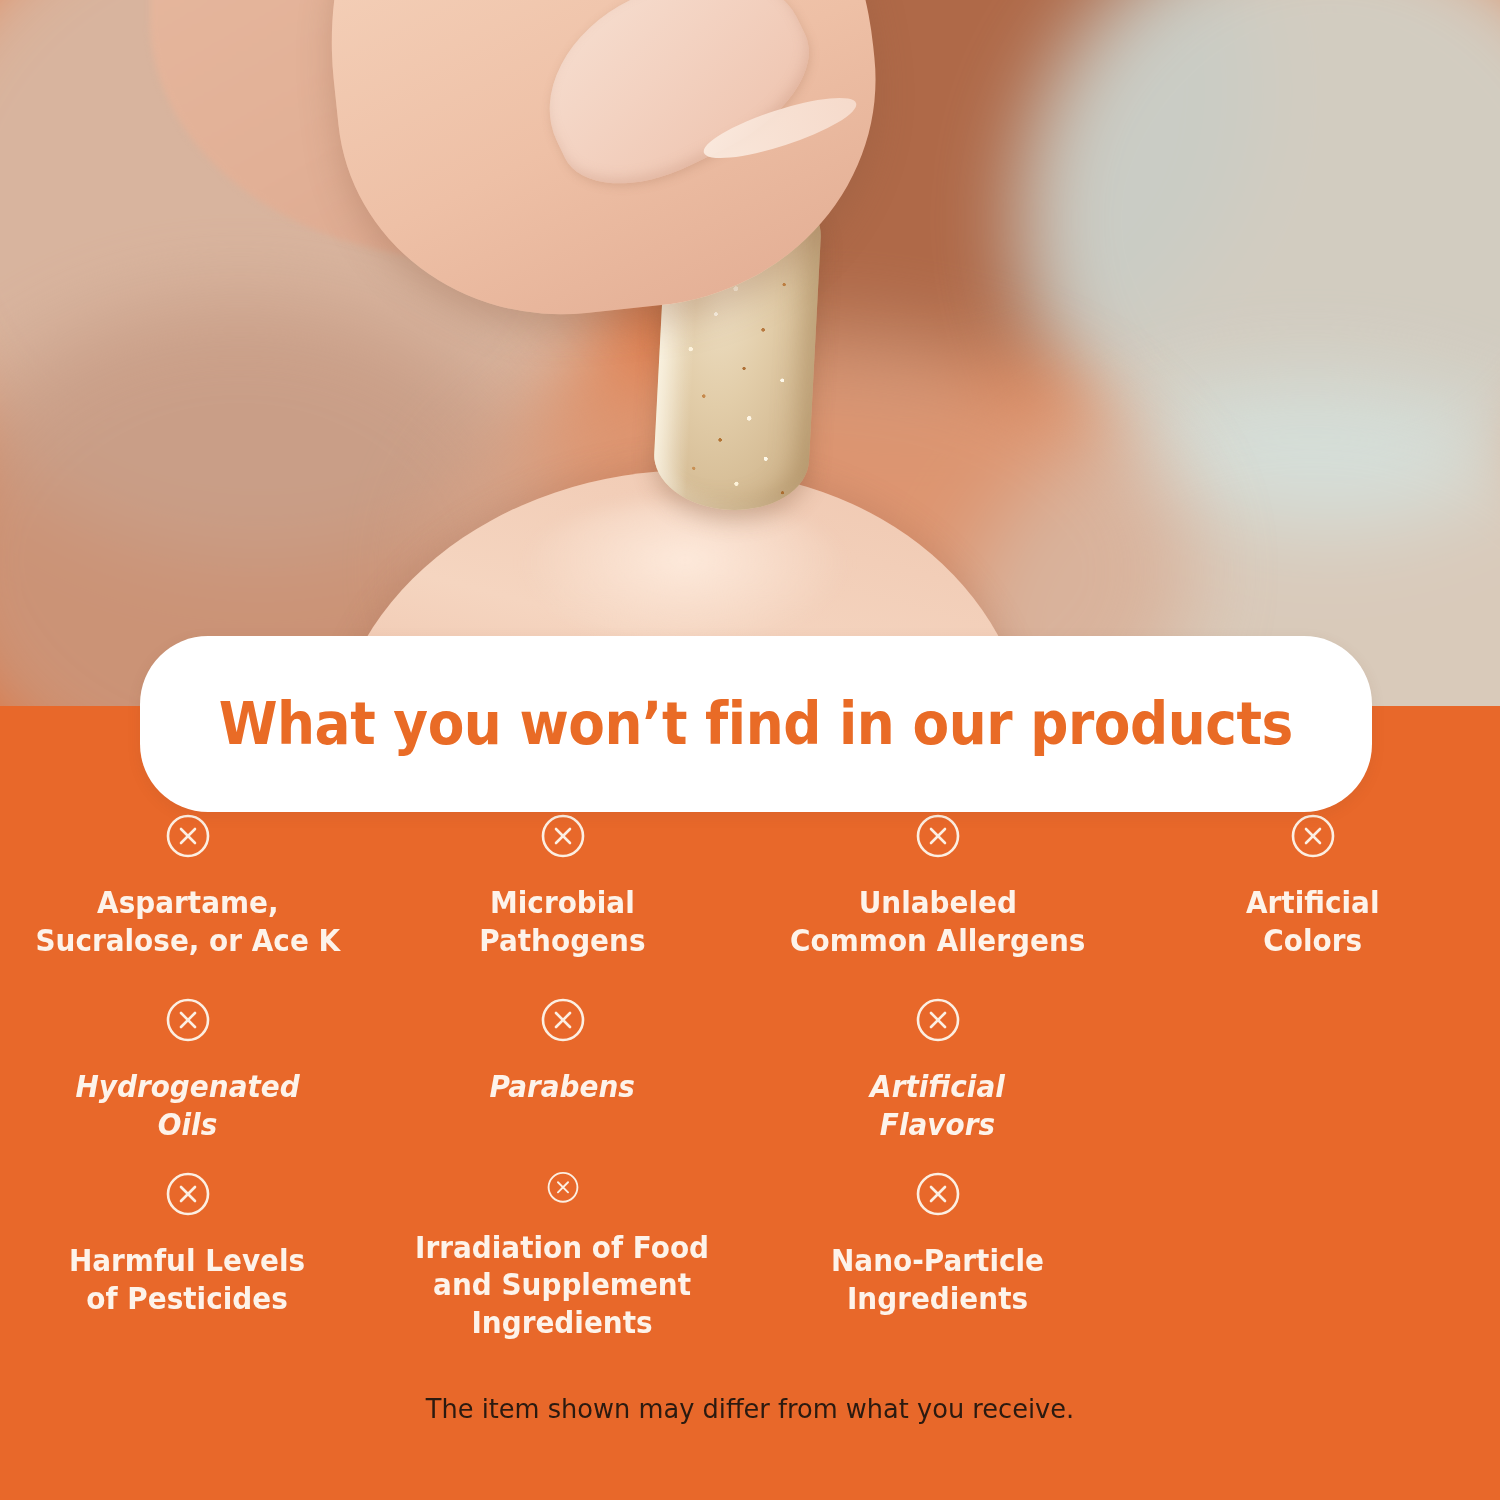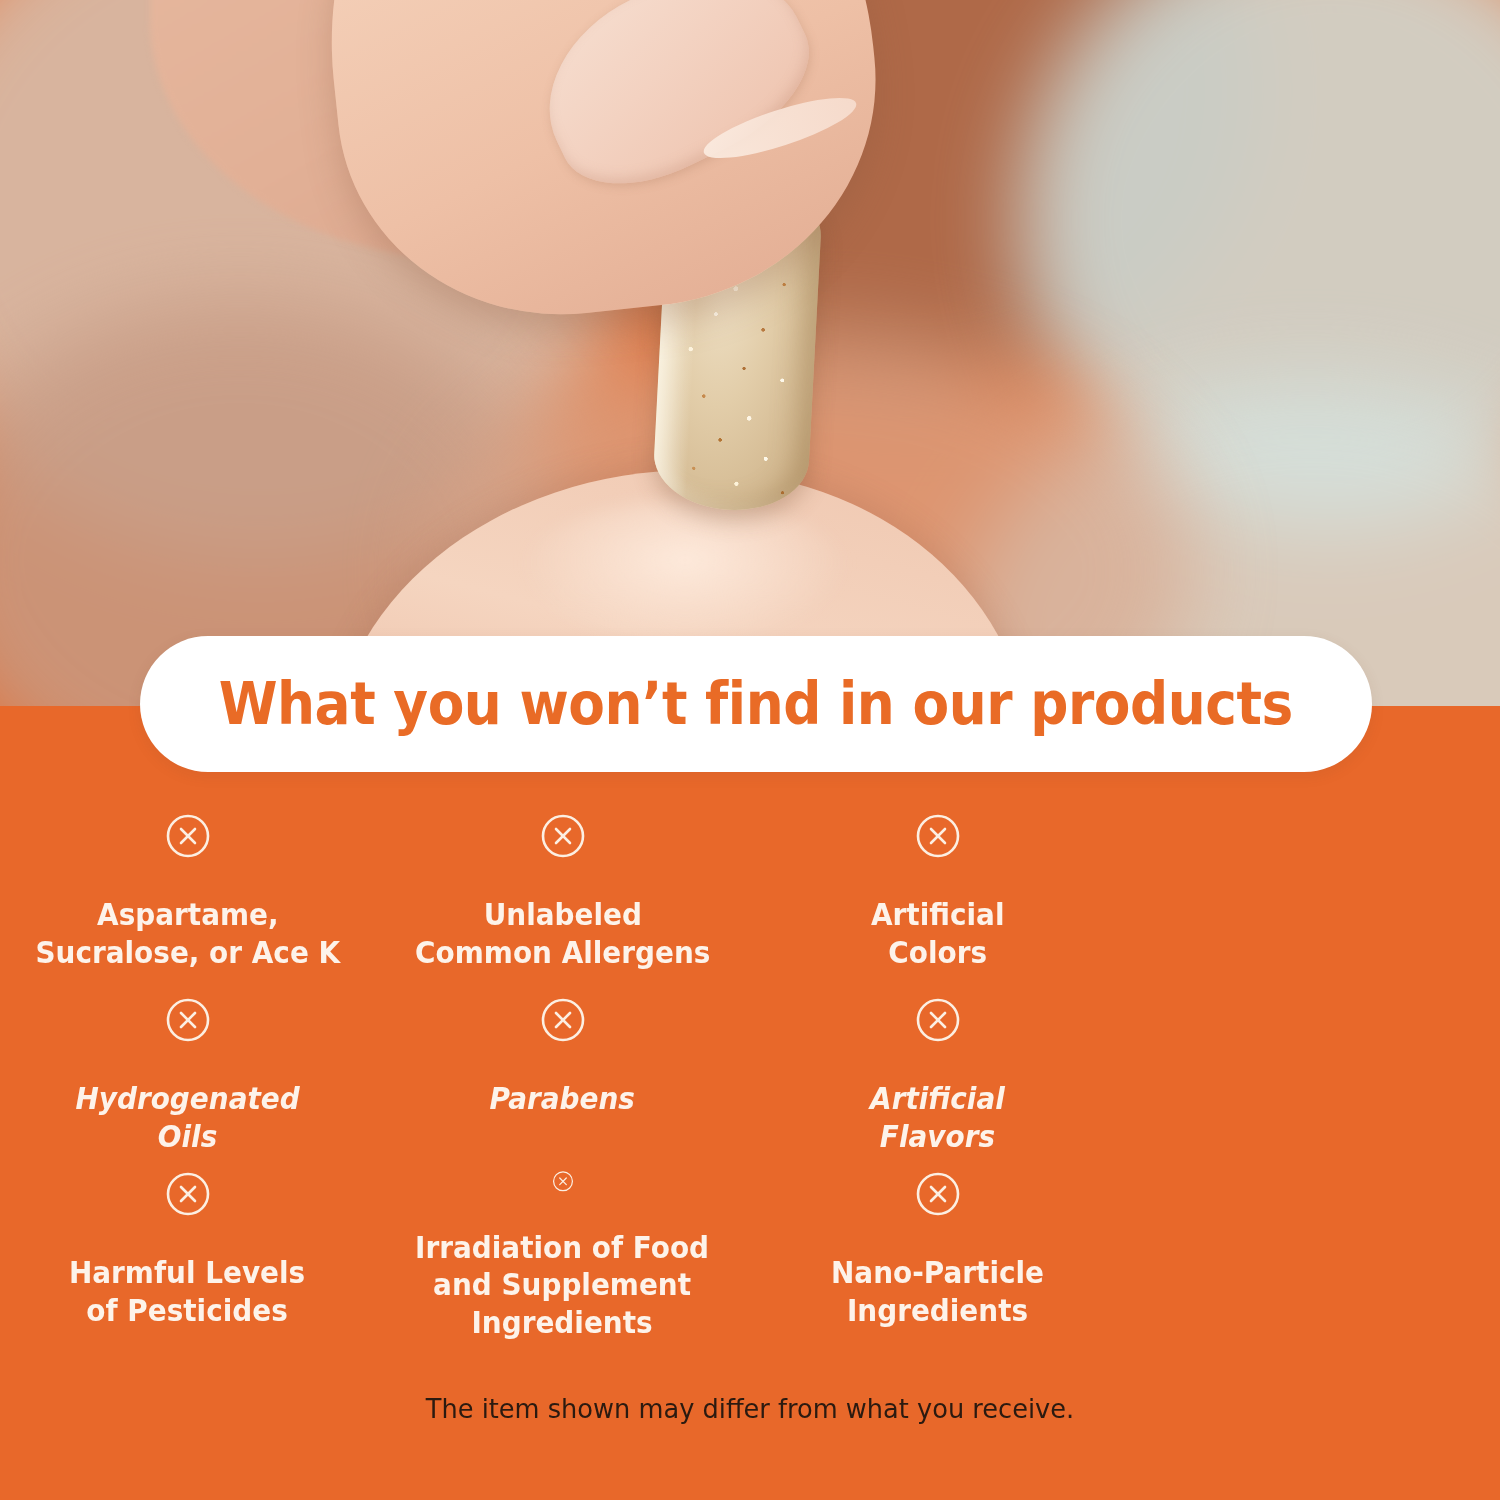--- a/index.html
+++ b/index.html
@@ -120,21 +120,21 @@
   }
 
   
   .panel {
     position:absolute; left:0; top:706px; width:1500px; height:794px;
     background:#E8682A;
   }
 
   
   .title-card {
-    position:absolute; left:140px; top:636px; width:1232px; height:136px;
+    position:absolute; left:140px; top:636px; width:1232px; height:176px;
     background:#FFFFFF;
     border-radius:68px;
     display:flex; align-items:center; justify-content:center;
     box-shadow:0 4px 14px rgba(120,70,40,.10);
     z-index:5;
   }
   .title-text {
     font-size:58px;
     letter-spacing:-.5px;
     color:#E96B26;
@@ -149,21 +149,20 @@
   .grid {
     position:absolute; left:0; top:812px; width:1500px;
     display:grid;
     grid-template-columns:repeat(4, 1fr);
     row-gap:0;
     z-index:4;
   }
   .cell {
     display:flex; flex-direction:column; align-items:center;
     padding:0 16px;
-    gap:12px;
   }
   .row1 .cell { height:182px; }
   .row2 .cell { height:172px; }
 
   .xicon { width:48px; height:48px; display:block; margin-bottom:24px; }
   .xicon circle, .xicon line { stroke:#FCEFE2; }
 
   .cell-label {
     color:#FDF3EA;
     font-size:30px;
@@ -228,20 +227,29 @@
       </svg>
       <div class="cell-label">Aspartame,
 Sucralose, or Ace K</div>
     </div>
     <div class="cell">
       <svg class="xicon" viewBox="0 0 48 48">
         <circle cx="24" cy="24" r="20" fill="none" stroke-width="2.6"></circle>
         <line x1="17" y1="17" x2="31" y2="31" stroke-width="2.6" stroke-linecap="round"></line>
         <line x1="31" y1="17" x2="17" y2="31" stroke-width="2.6" stroke-linecap="round"></line>
       </svg>
+      <div class="cell-label">Microbial
+Pathogens</div>
+    </div>
+    <div class="cell">
+      <svg class="xicon" viewBox="0 0 48 48">
+        <circle cx="24" cy="24" r="20" fill="none" stroke-width="2.6"></circle>
+        <line x1="17" y1="17" x2="31" y2="31" stroke-width="2.6" stroke-linecap="round"></line>
+        <line x1="31" y1="17" x2="17" y2="31" stroke-width="2.6" stroke-linecap="round"></line>
+      </svg>
       <div class="cell-label">Unlabeled
 Common Allergens</div>
     </div>
     <div class="cell">
       <svg class="xicon" viewBox="0 0 48 48">
         <circle cx="24" cy="24" r="20" fill="none" stroke-width="2.6"></circle>
         <line x1="17" y1="17" x2="31" y2="31" stroke-width="2.6" stroke-linecap="round"></line>
         <line x1="31" y1="17" x2="17" y2="31" stroke-width="2.6" stroke-linecap="round"></line>
       </svg>
       <div class="cell-label">Artificial

